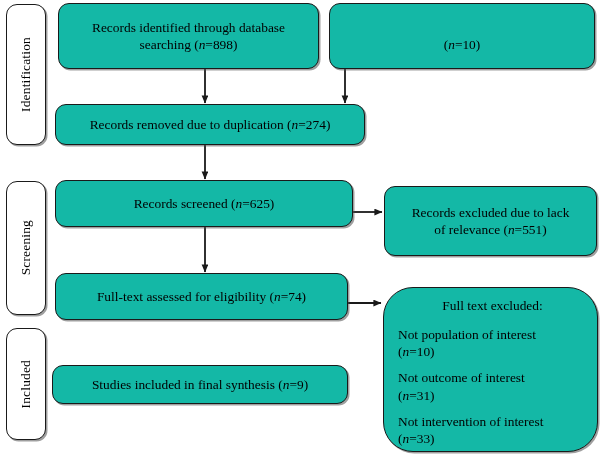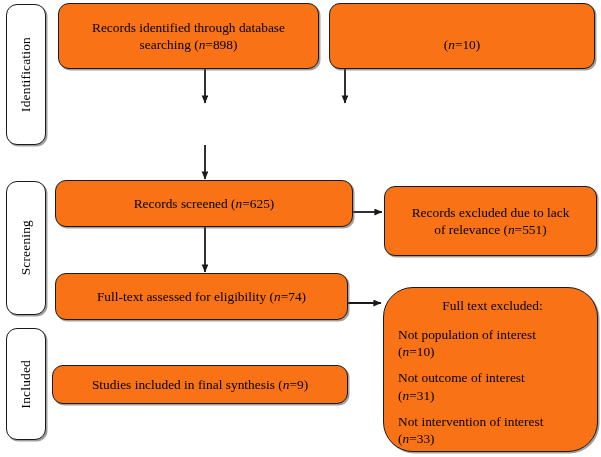--- a/index.html
+++ b/index.html
@@ -14,21 +14,21 @@
     background: #ffffff;
     font-family: "Liberation Serif", "DejaVu Serif", serif;
     color: #000000;
     overflow: hidden;
   }
   .box {
     position: absolute;
     box-sizing: border-box;
     border: 1.4px solid #1a1a1a;
     border-radius: 11px;
-    background: #f97316;
+    background: #14b8a6;
     display: flex;
     align-items: center;
     justify-content: center;
     text-align: center;
     font-size: 13.4px;
     line-height: 1.28;
     padding: 2px 6px;
     box-shadow: 1.5px 1.5px 0 0 rgba(80,80,80,0.55);
   }
   .box .txt { display: block; }
@@ -114,20 +114,25 @@
     </span>
   </div>
 
   <div class="box" style="left:329px; top:3px; width:266px; height:66px;">
     <span class="txt">
       <br>
       <span>(</span><span class="ital">n</span><span>=10)</span>
     </span>
   </div>
 
+  <div class="box" style="left:55px; top:104px; width:310px; height:41px;">
+    <span class="txt">
+      <span>Records removed due to duplication (</span><span class="ital">n</span><span>=274)</span>
+    </span>
+  </div>
 
   <div class="box" style="left:55px; top:180px; width:298px; height:47px;">
     <span class="txt">
       <span>Records screened (</span><span class="ital">n</span><span>=625)</span>
     </span>
   </div>
 
   <div class="box" style="left:384px; top:186px; width:213px; height:70px;">
     <span class="txt">
       <span>Records excluded due to lack</span><br>

